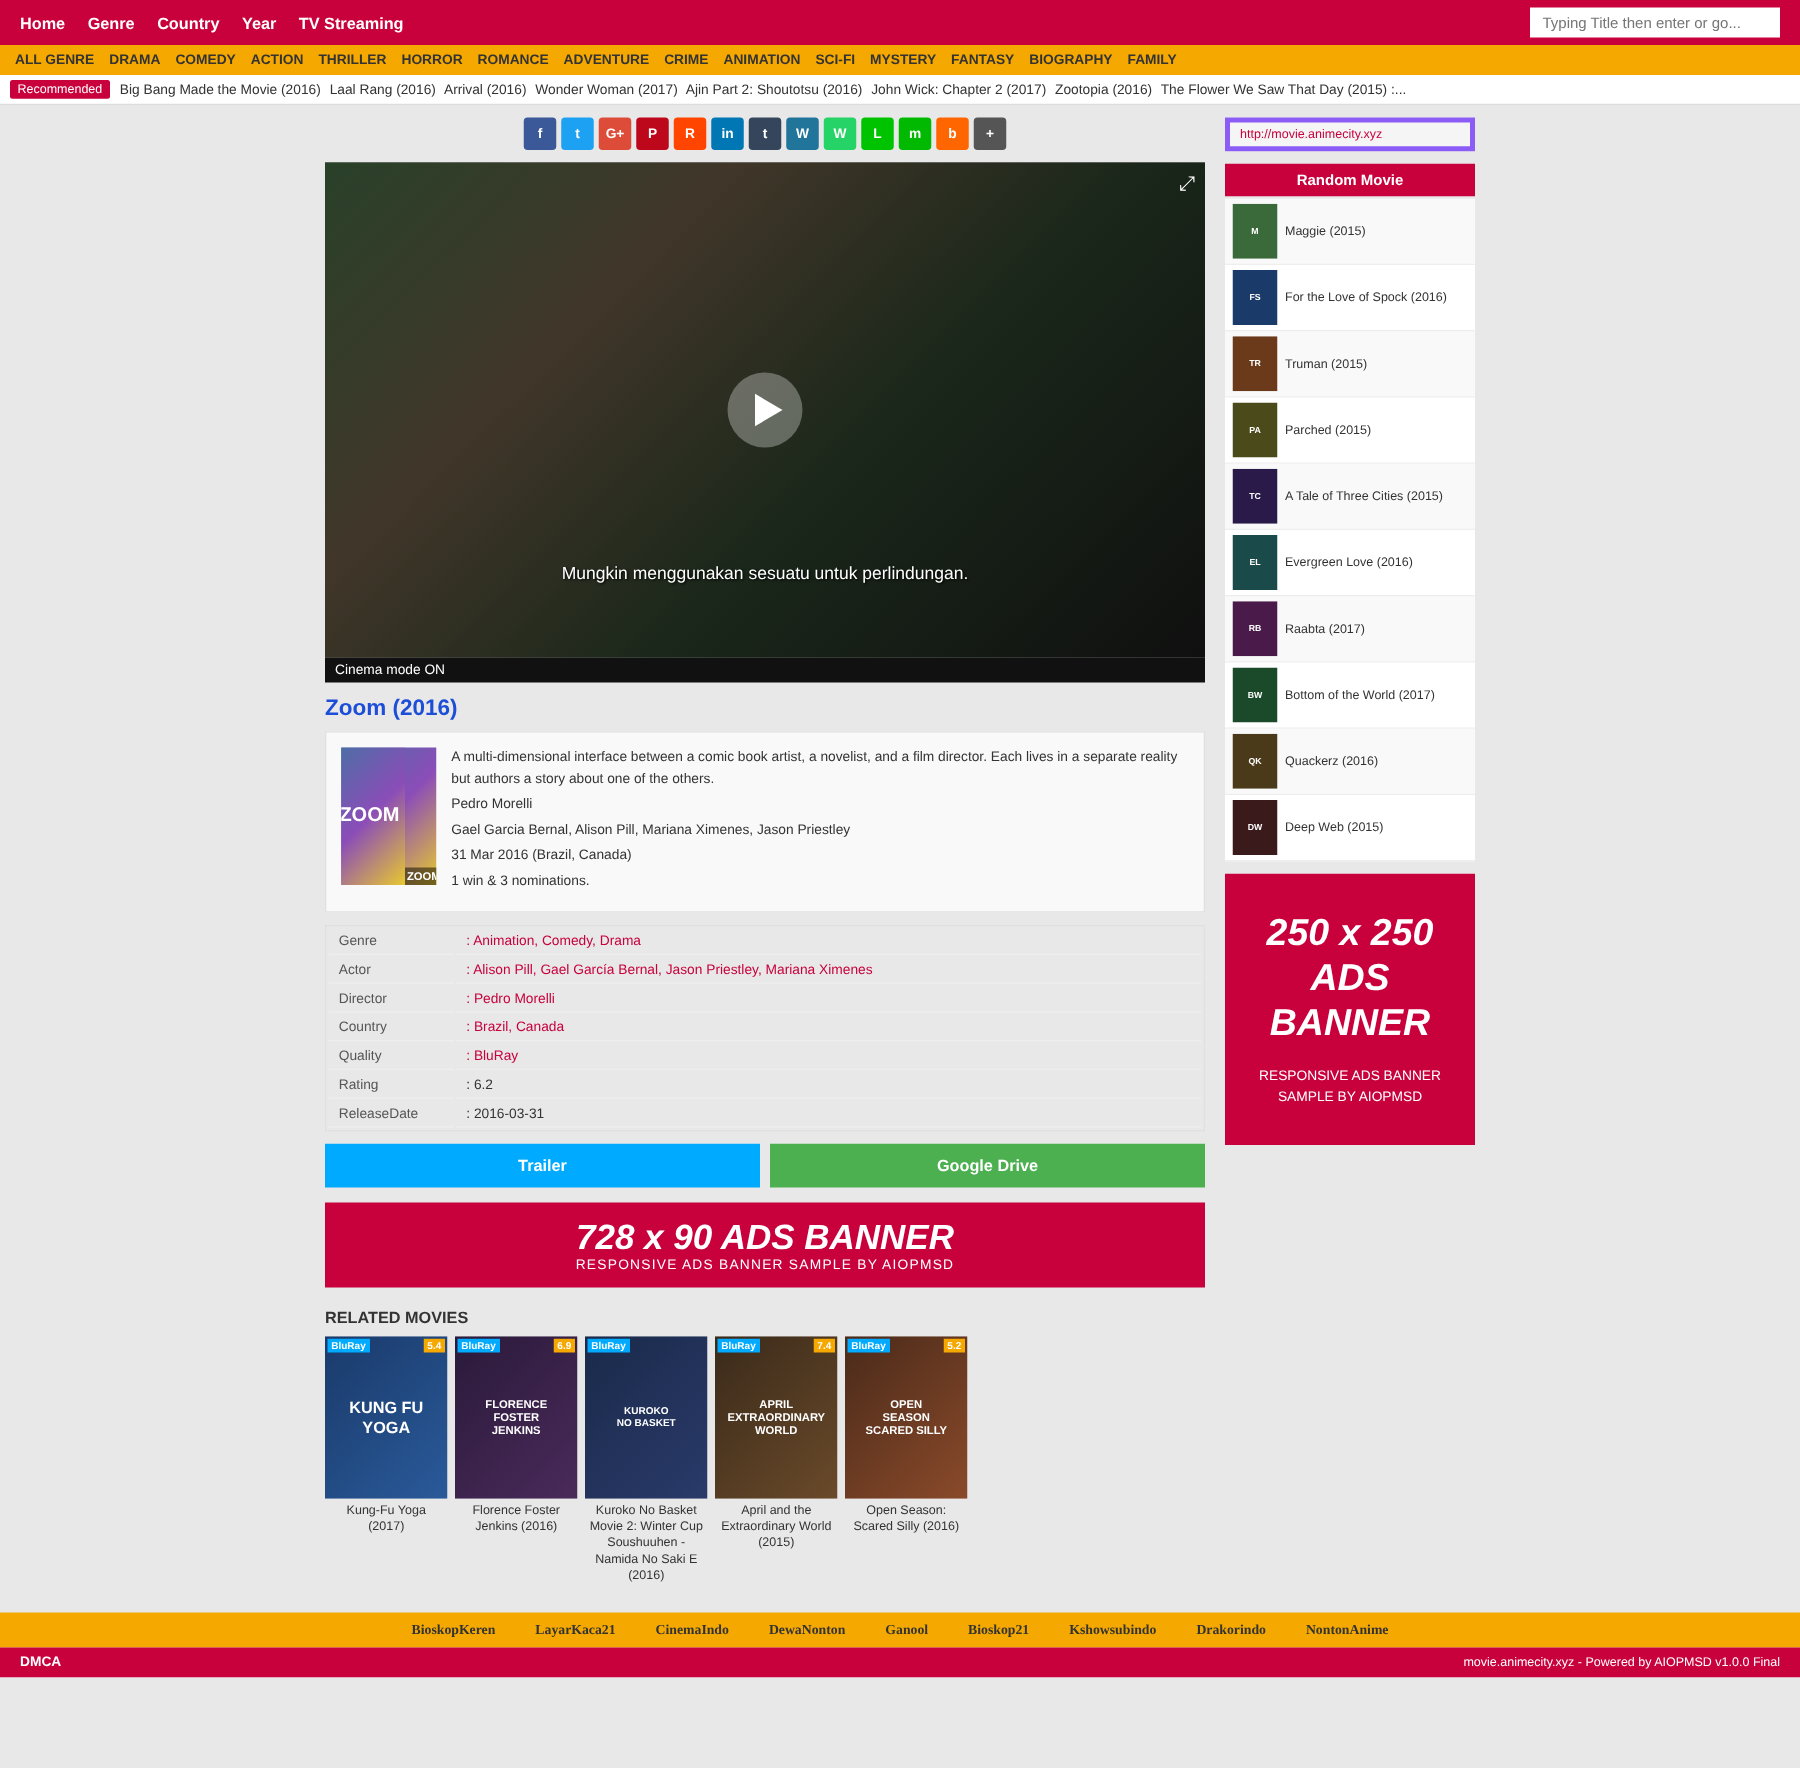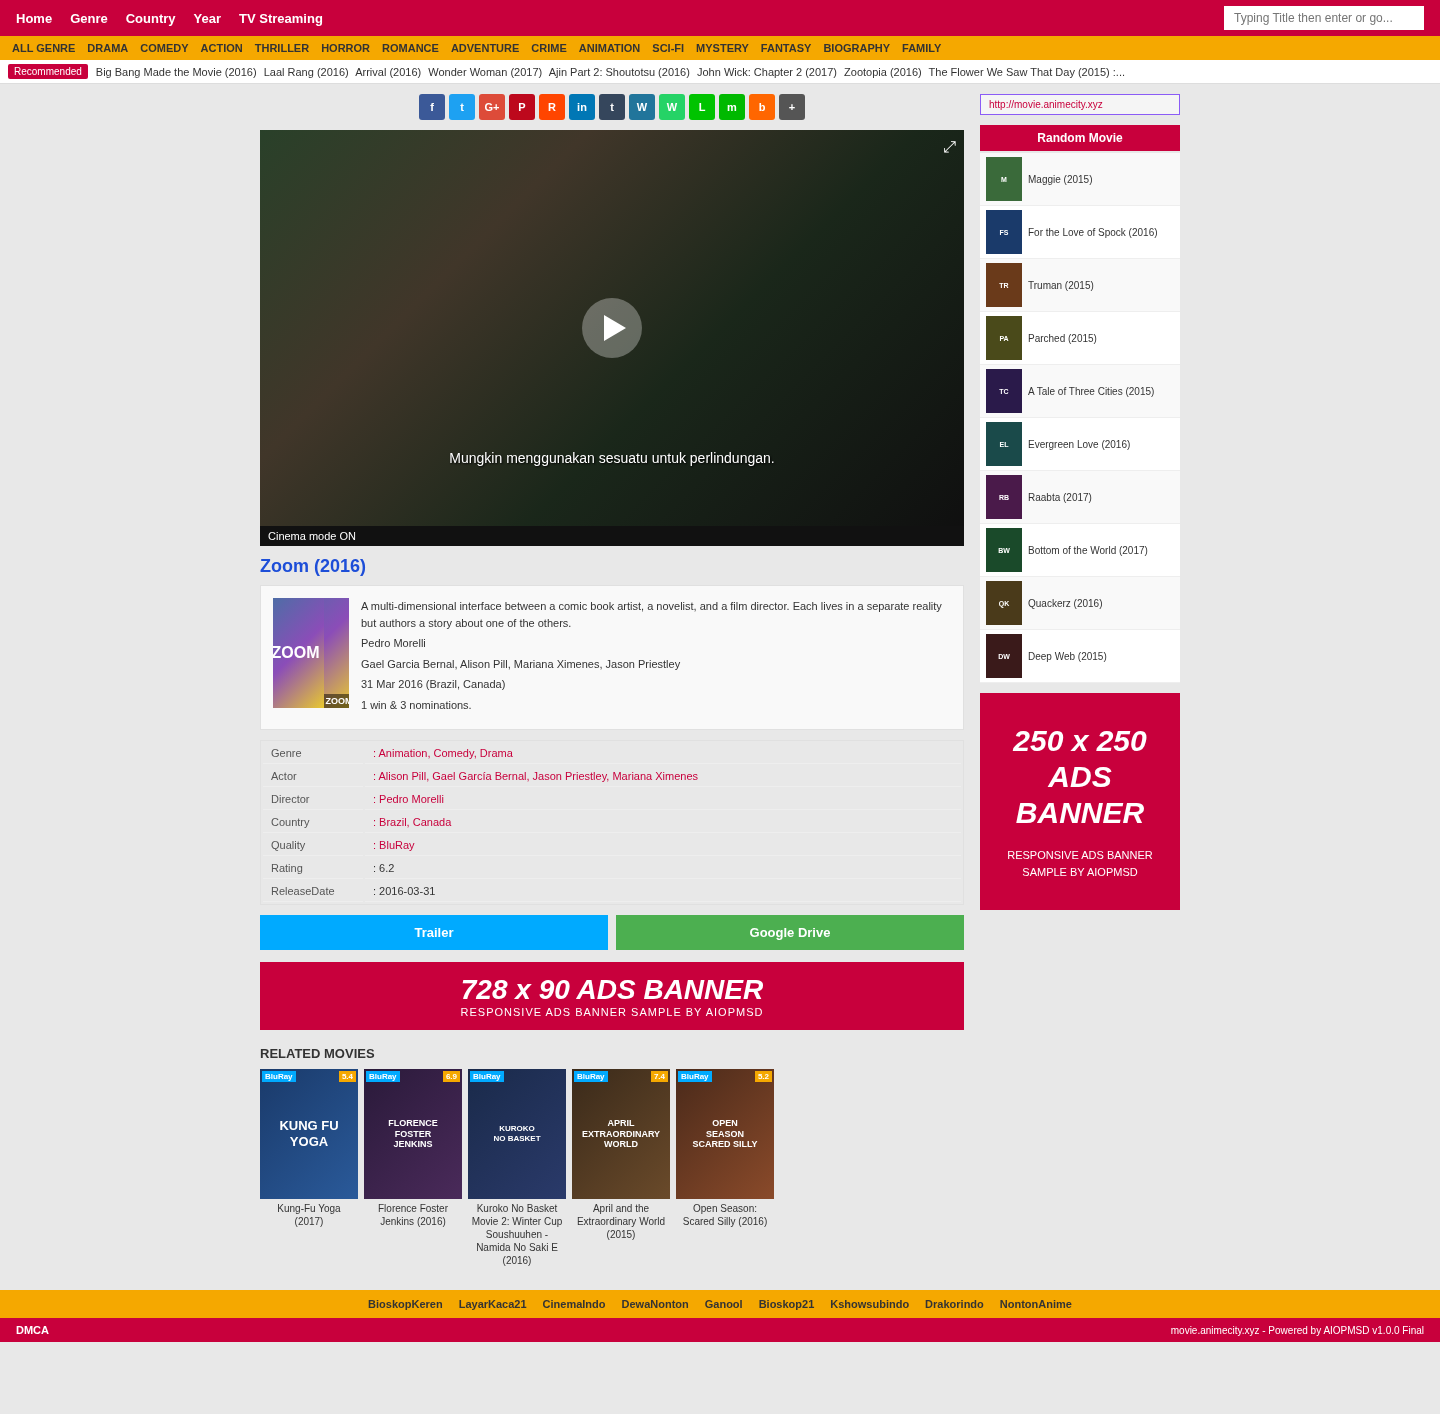--- a/index.html
+++ b/index.html
@@ -308,21 +308,21 @@
       font-size: 10px;
       color: #333;
       text-align: center;
       padding: 3px 2px;
       line-height: 1.3;
     }
 
     
     .sidebar-ad-url {
       background: #f5f5f5;
-      border: 1px solid #8b5cf6;
+      border: 4px solid #8b5cf6;
       padding: 4px 8px;
       font-size: 10px;
       color: #c8003c;
       margin-bottom: 10px;
       word-break: break-all;
     }
     .random-movie-title {
       background: #c8003c;
       color: white;
       text-align: center;
@@ -374,23 +374,24 @@
     }
     .sidebar-ads-250 .big { font-size: 30px; font-weight: bold; font-style: italic; line-height: 1.2; }
     .sidebar-ads-250 .small { font-size: 11px; text-transform: uppercase; margin-top: 16px; line-height: 1.5; }
 
     
     .footer-links {
       background: #f5a800;
       display: flex;
       justify-content: center;
       flex-wrap: wrap;
-      gap: 16px;
+      gap: 32px;
       padding: 8px;
       margin-top: 20px;
+      font-family: Liberation Serif, serif;
     }
     .footer-links a {
       color: #333;
       text-decoration: none;
       font-size: 11px;
       font-weight: bold;
     }
     .footer-bottom {
       background: #c8003c;
       display: flex;

